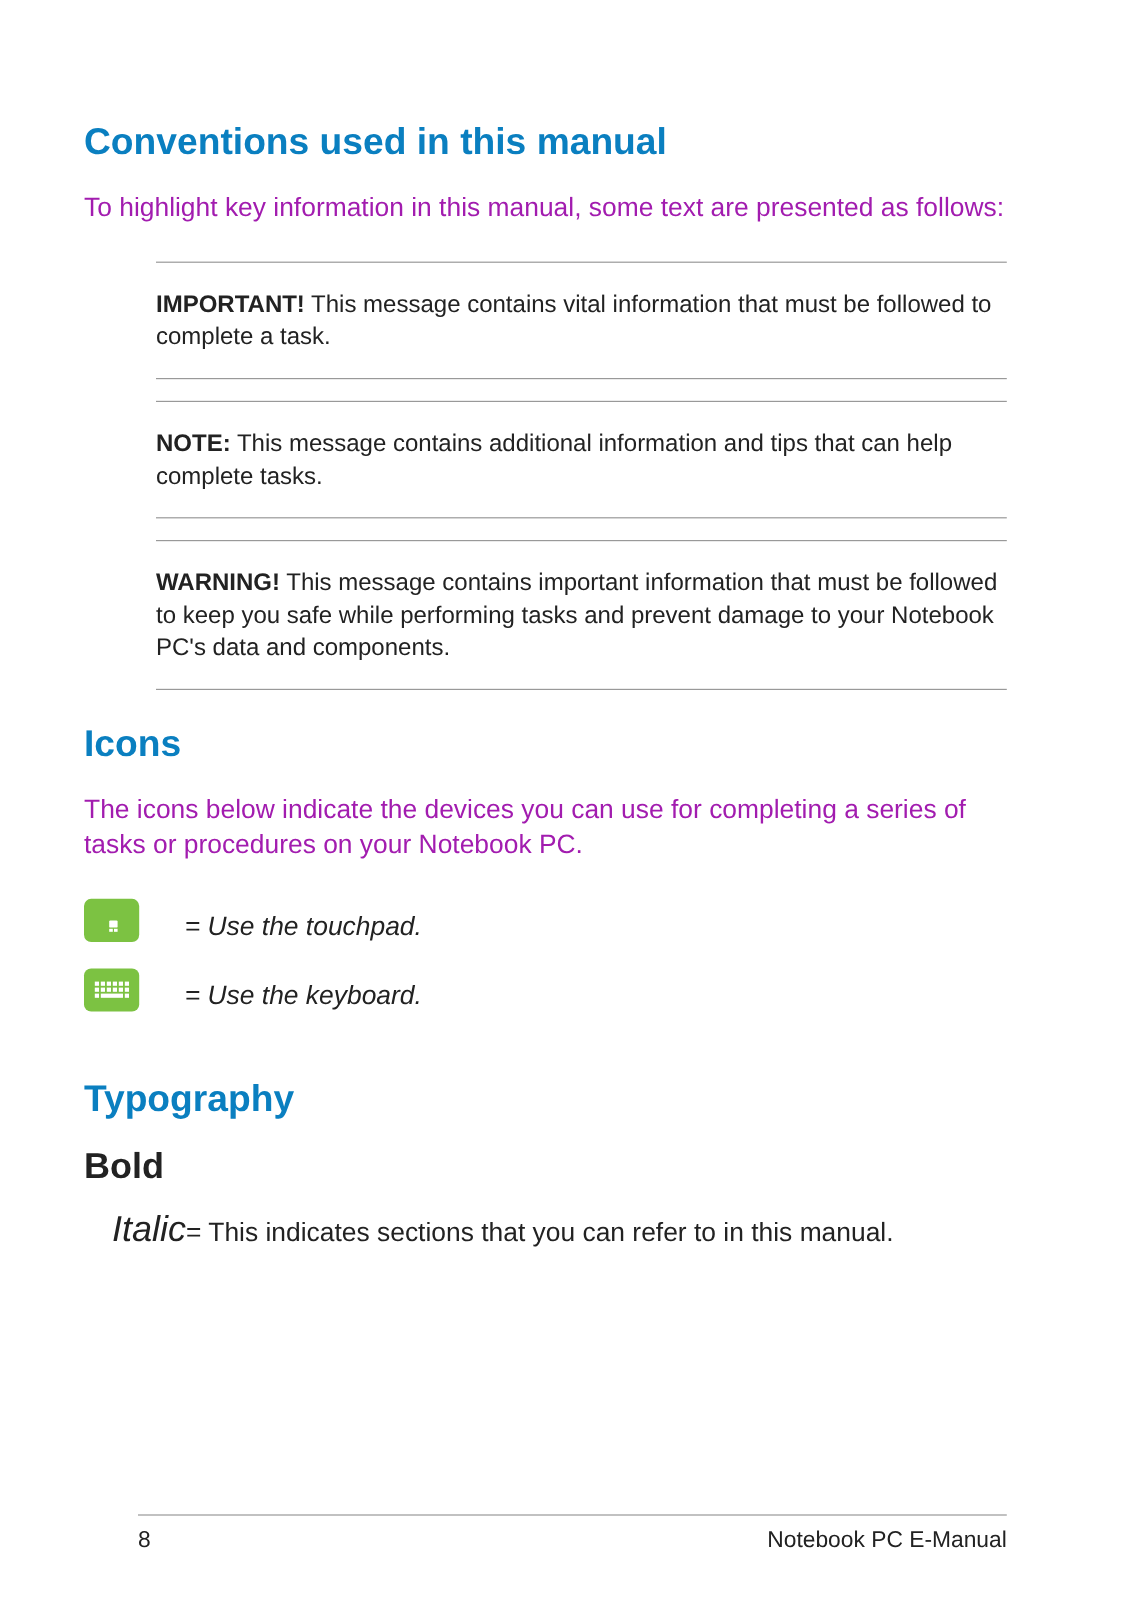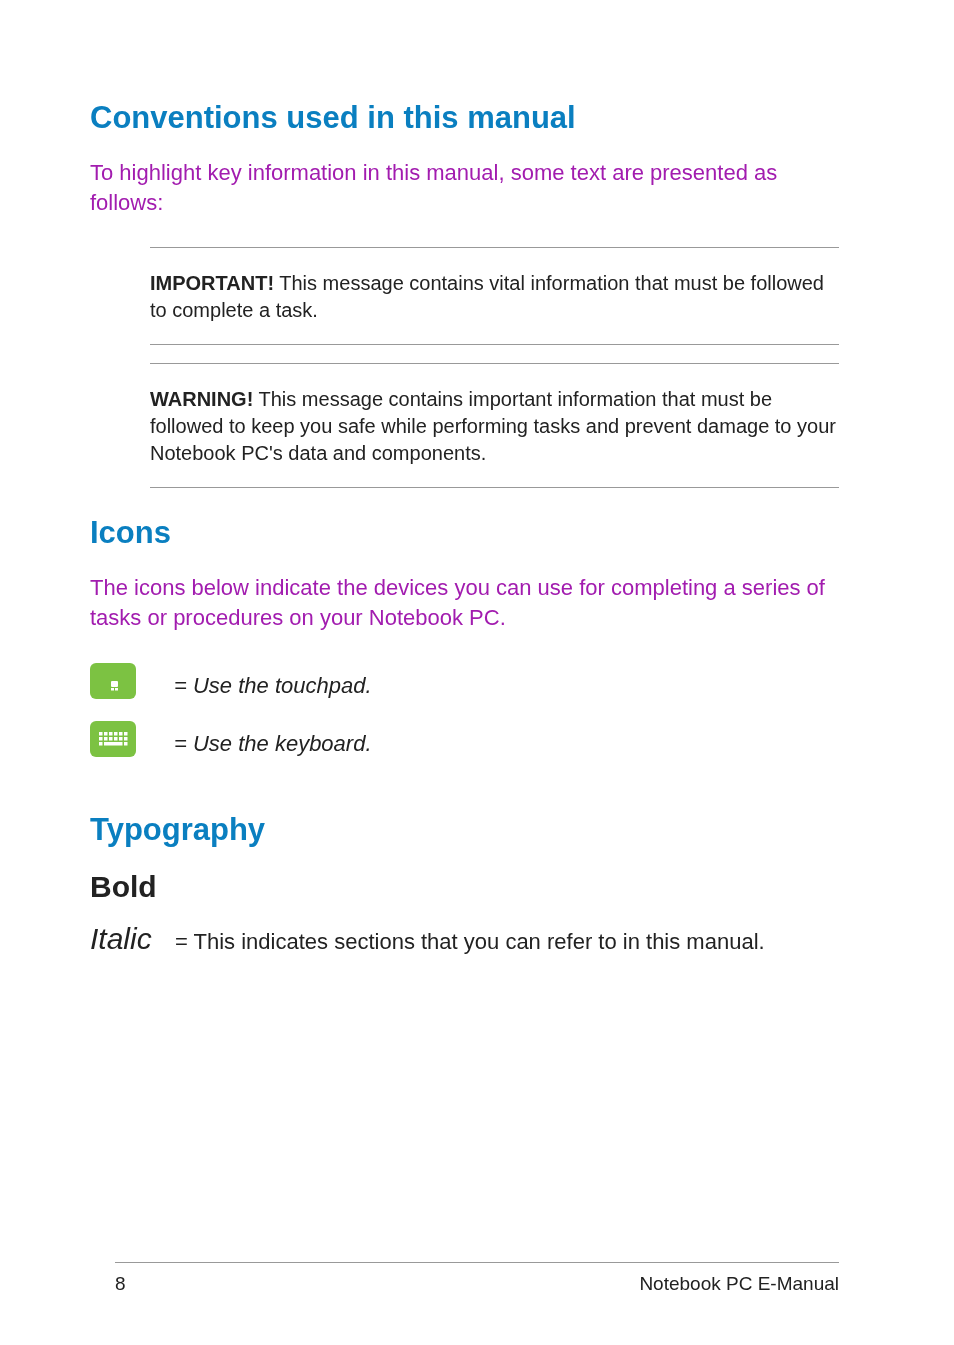--- a/index.html
+++ b/index.html
@@ -9,21 +9,21 @@
     }
     body {
       width: 954px;
       height: 1345px;
       background: #ffffff;
       font-family: "Myriad Pro", "Segoe UI", Arial, sans-serif;
       color: #222;
       position: relative;
     }
     .page {
-      padding: 100px 115px 0 90px;
+      padding: 100px 115px 0 70px;
     }
     h1.section-heading {
       color: #0a7fc0;
       font-size: 31px;
       font-weight: 700;
       margin-bottom: 22px;
     }
     h2.section-heading {
       color: #0a7fc0;
       font-size: 31px;
@@ -80,21 +80,21 @@
       display: flex;
       align-items: baseline;
       margin-bottom: 18px;
     }
     .typo-row .term {
       width: 85px;
       font-size: 30px;
       flex-shrink: 0;
     }
     .typo-row .term.bold { font-weight: 700; }
-    .typo-row .term.italic { font-style: italic; }
+    .typo-row .term.italic { font-style: italic; text-align: right; }
     .typo-row .def {
       font-size: 22px;
       line-height: 1.35;
     }
     .footer {
       position: absolute;
       bottom: 50px;
       left: 115px;
       right: 115px;
       border-top: 1px solid #999;
@@ -118,20 +118,25 @@
   <p class="body-text">To highlight key information in this manual, some text are presented as follows:</p>
 
   <div class="callouts">
 
     <div class="callout">
       <p>
         <span class="label">IMPORTANT!</span><span> This message contains vital information that must be followed to complete a task.</span>
       </p>
     </div>
 
+    <div class="callout">
+      <p>
+        <span class="label">NOTE:</span><span> This message contains additional information and tips that can help complete tasks.</span>
+      </p>
+    </div>
 
     <div class="callout">
       <p>
         <span class="label">WARNING!</span><span> This message contains important information that must be followed to keep you safe while performing tasks and prevent damage to your Notebook PC's data and components.</span>
       </p>
     </div>
 
   </div>
 
   <h2 class="section-heading">Icons</h2>

